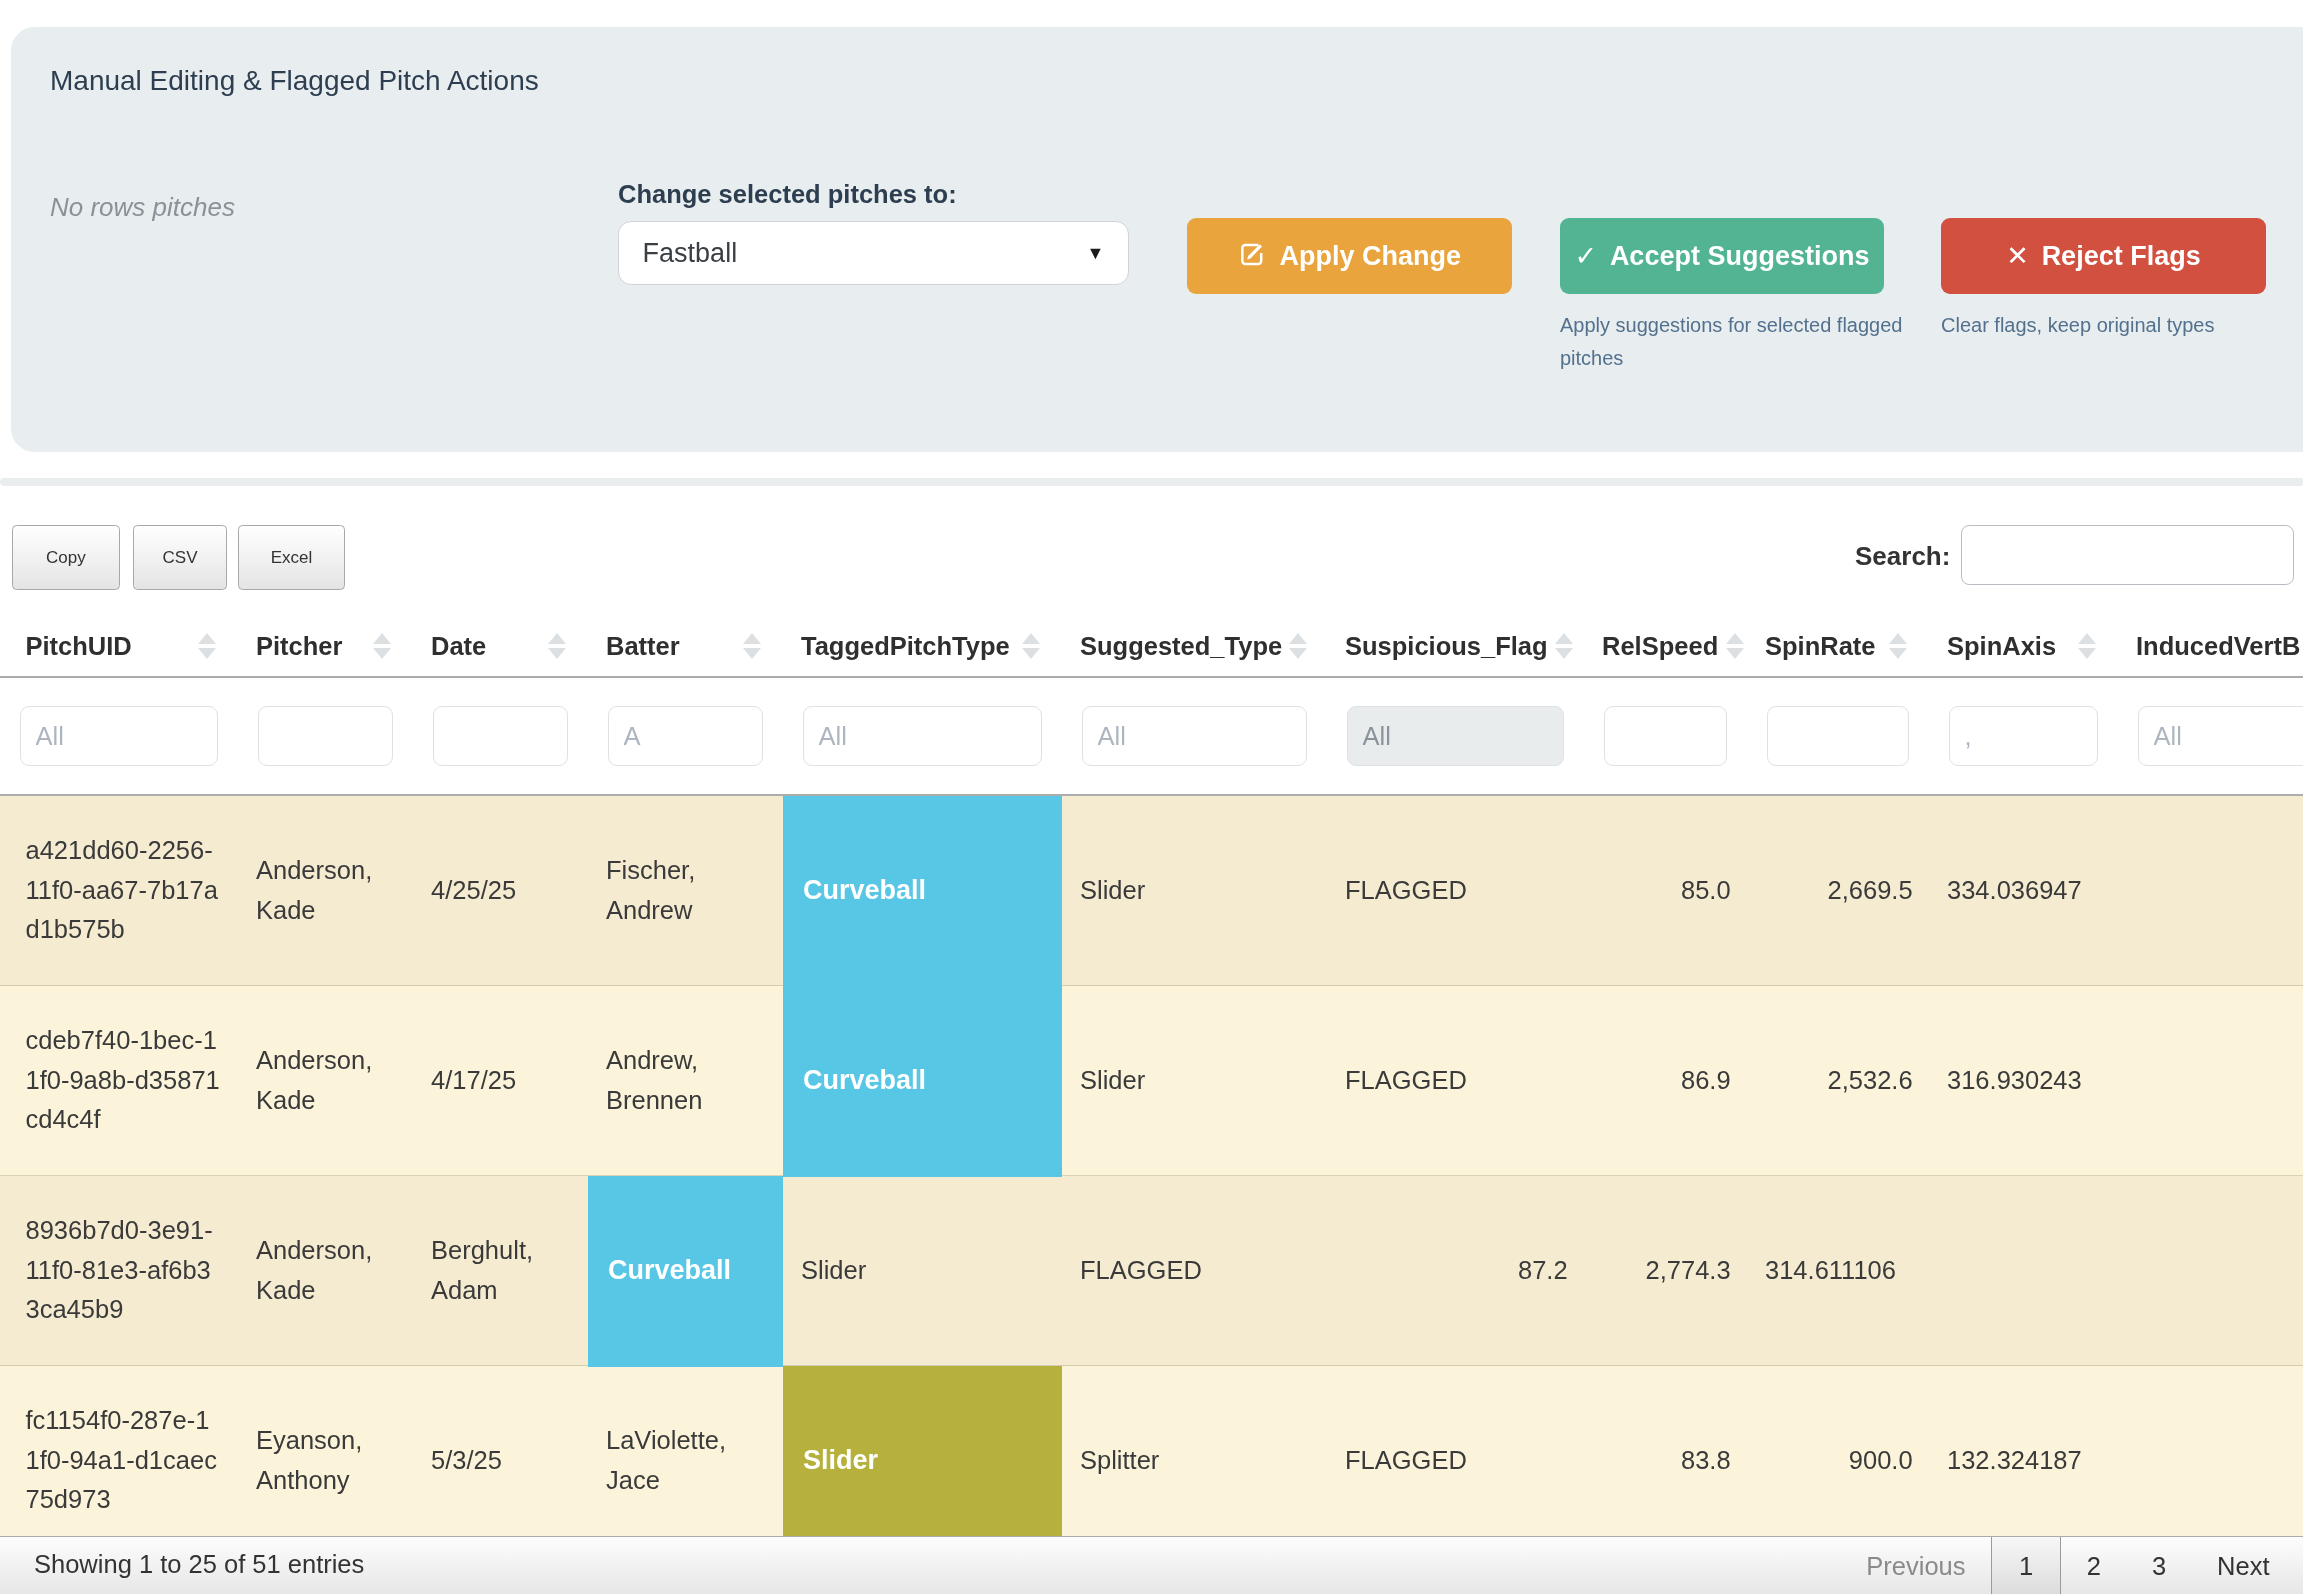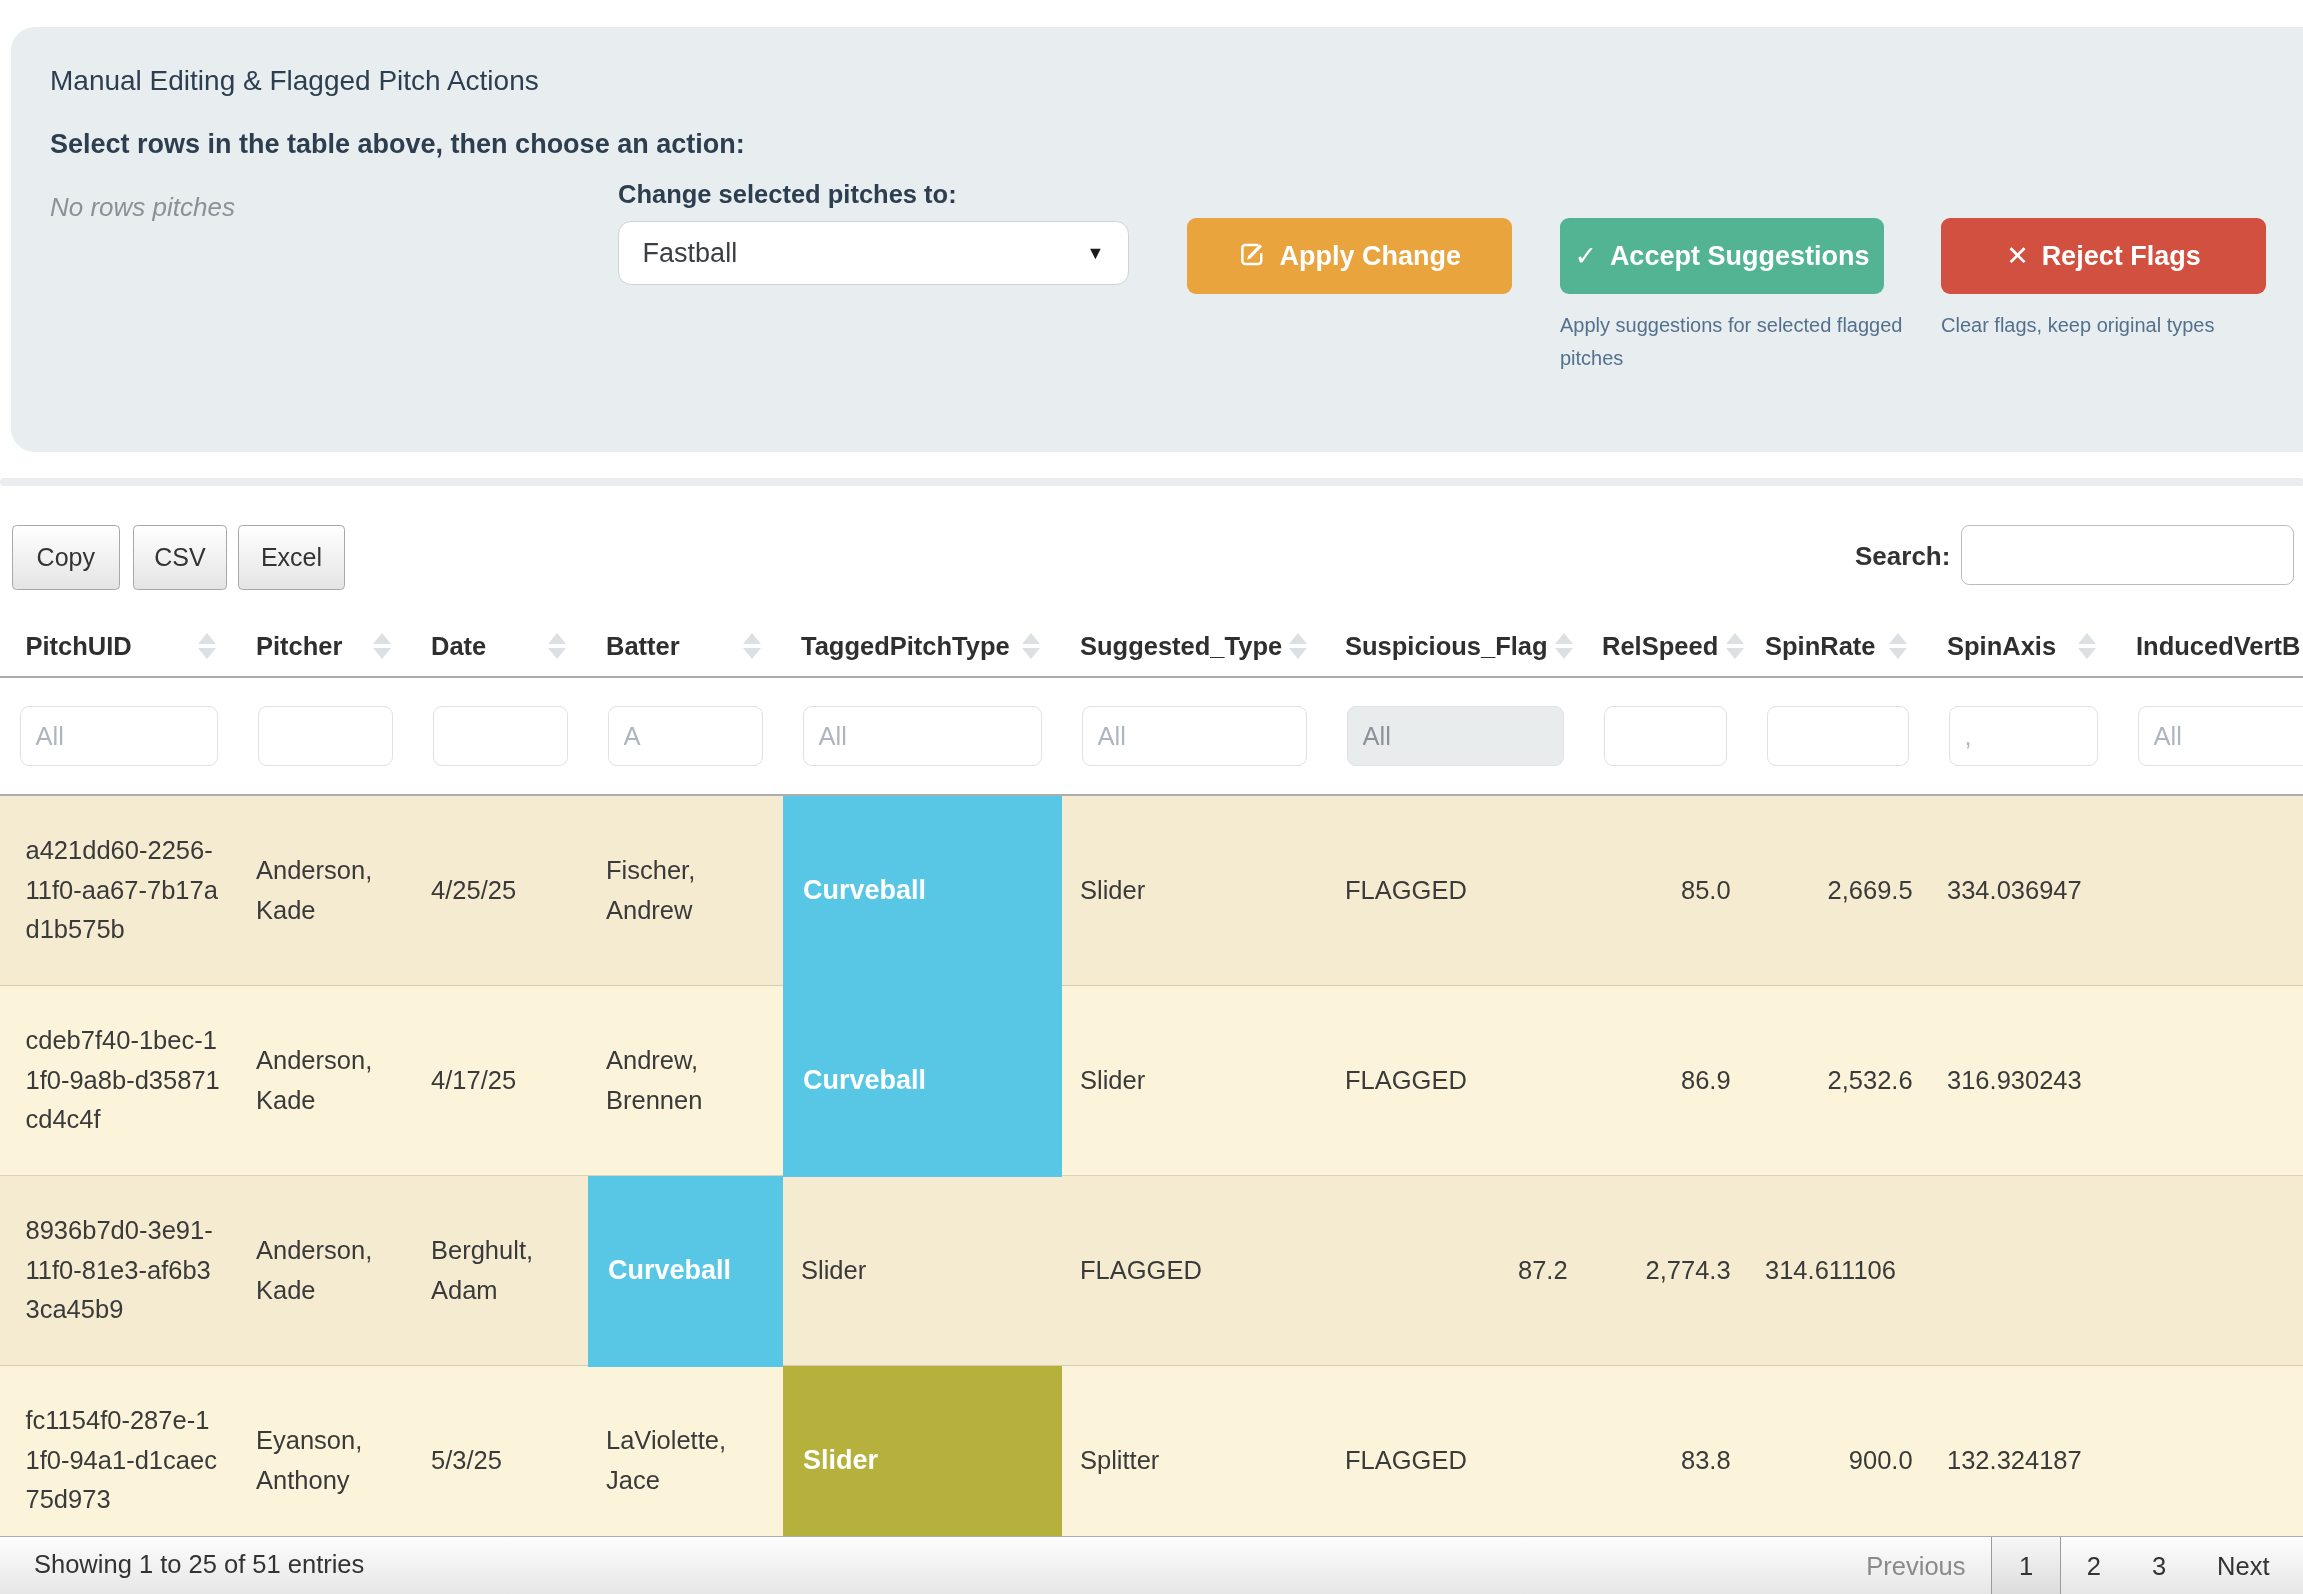--- a/index.html
+++ b/index.html
@@ -40,21 +40,21 @@
   }
   .hint-accept{left:1549px;width:400px;}
   .hint-reject{left:1930px;width:382px;}
   
   .divider{position:absolute;left:0;top:478px;width:2304px;height:8.2px;background:#e9edee;border-radius:4.5px;}
   
   .export-btn{
     position:absolute;top:525px;height:65px;
     border:0.9px solid #a8a8a8;border-radius:4.5px;
     background:linear-gradient(180deg,#ffffff 0%,#e4e4e4 100%);
-    font-size:25px;color:#333;font-family:inherit;cursor:pointer;
+    font-size:17px;color:#333;font-family:inherit;cursor:pointer;
     display:flex;align-items:center;justify-content:center;
   }
   .export-copy{left:11.8px;width:108px;}
   .export-csv{left:133px;width:94px;}
   .export-excel{left:238px;width:107px;}
   .search-label{position:absolute;top:541px;left:1855px;font-size:26px;font-weight:700;color:#333;}
   .search-input{
     position:absolute;left:1961px;top:525px;width:333px;height:60px;box-sizing:border-box;
     border:1.8px solid #b6bcc2;border-radius:8.2px;background:#fff;font-size:25.5px;
     padding:0 16.4px;font-family:inherit;
@@ -107,21 +107,20 @@
     border-left:0.9px solid #9b9b9b;border-right:0.9px solid #9b9b9b;
     background:linear-gradient(180deg,#f7f7f7 0%,#dcdcdc 100%);
     padding:0 27px;
   }
 </style>
 </head>
 <body style="--panel-bg: #e8edef; --c-apply: #e9a43e; --c-accept: #52b492; --c-reject: #d1503f;">
 
 <div class="panel">
   <div class="panel-title">Manual Editing &amp; Flagged Pitch Actions</div>
-  <div class="panel-subtitle">Select rows in the table above, then choose an action:</div>
   <div class="selection-status">No rows pitches</div>
   <div class="change-label">Change selected pitches to:</div>
 
   <div class="pitch-select">
     <span>Fastball</span>
     <span class="caret">▼</span>
   </div>
 
   <button class="btn btn-apply">
     <span class="glyph">

